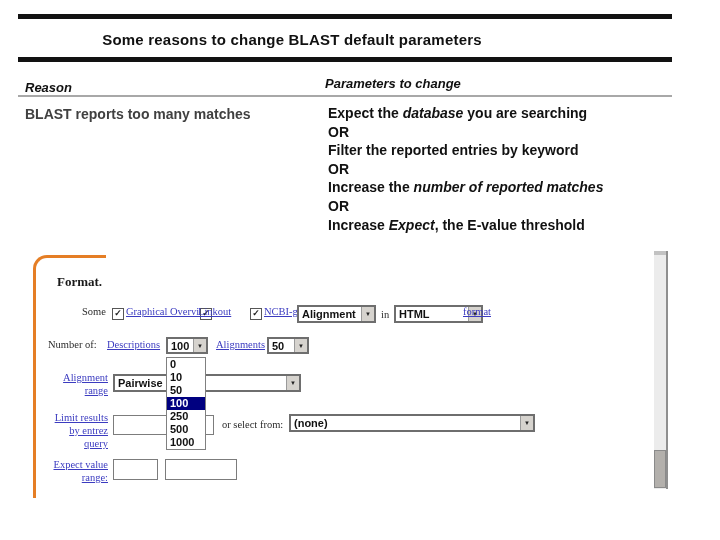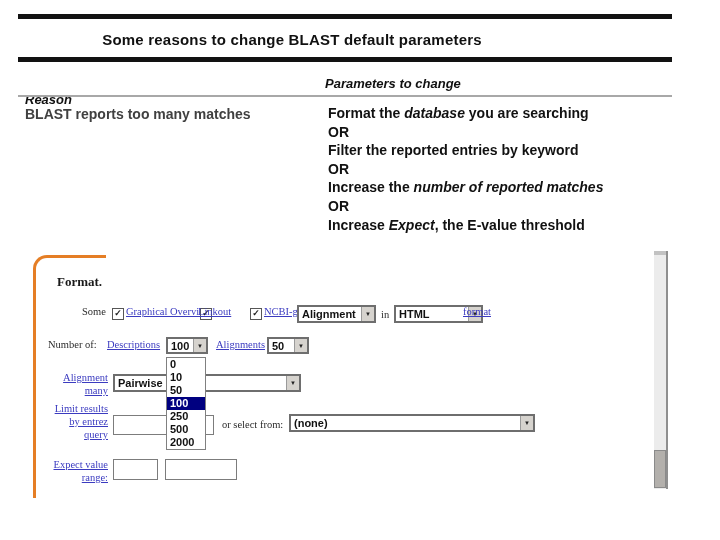--- a/index.html
+++ b/index.html
@@ -37,27 +37,27 @@
 </style>
 </head>
 <body>
 
 <div class="screen">
 
   <div class="abs rule-thick" style="top:14px"></div>
   <div class="abs slide-title">Some reasons to change BLAST default parameters</div>
   <div class="abs rule-thick" style="top:57px"></div>
 
-  <div class="abs col-head" style="left:25px;top:92px">Reason</div>
+  <div class="abs col-head" style="left:25px;top:80px">Reason</div>
   <div class="abs col-head" style="left:325px;top:76px">Parameters to change</div>
   <div class="abs rule-thin" style="top:95px"></div>
 
   <div class="abs reason-red">BLAST reports too many matches</div>
   <div class="abs param-col">
-    <div class="param-line"><span>Format the </span><em>database</em><span> you are searching</span></div>
+    <div class="param-line"><span>Expect the </span><em>database</em><span> you are searching</span></div>
     <div class="param-line"><span>OR</span><em></em><span></span></div>
     <div class="param-line"><span>Filter the reported entries by keyword</span><em></em><span></span></div>
     <div class="param-line"><span>OR</span><em></em><span></span></div>
     <div class="param-line"><span>Increase the </span><em>number of reported matches</em><span></span></div>
     <div class="param-line"><span>OR</span><em></em><span></span></div>
     <div class="param-line"><span>Increase </span><em>Expect</em><span>, the E-value threshold</span></div>
   </div>
 
   <div class="abs orange-corner"></div>
   <div class="abs format-title">Format.</div>
@@ -95,30 +95,30 @@
   <div class="abs flink" style="left:216px;top:339px">Alignments</div>
   <div class="abs sel-box" style="left:267px;top:337px;width:42px;height:17px">
     <span class="sel-val">50</span>
     <span class="dd-btn">
         <span>▼</span>
       </span>
   </div>
 
   <div class="abs flink flink-block" style="left:45px;top:371px;width:63px">
     <div>Alignment</div>
-    <div>many</div>
+    <div>range</div>
   </div>
   <div class="abs sel-box" style="left:113px;top:374px;width:188px;height:18px">
     <span class="sel-val">Pairwise</span>
     <span class="dd-btn">
         <span>▼</span>
       </span>
   </div>
 
-  <div class="abs flink flink-block" style="left:40px;top:402px;width:68px">
+  <div class="abs flink flink-block" style="left:40px;top:411px;width:68px">
     <div>Limit results</div>
     <div>by entrez</div>
     <div>query</div>
   </div>
   <input class="abs tinput" style="left: 113px; top: 415px; width: 101px; height: 20px;" value="">
   <div class="abs flabel" style="left:222px;top:419px">or select from:</div>
   <div class="abs sel-box" style="left:289px;top:414px;width:246px;height:18px">
     <span class="sel-val">(none)</span>
     <span class="dd-btn">
         <span>▼</span>
@@ -132,20 +132,20 @@
   <input class="abs tinput" style="left: 113px; top: 459px; width: 45px; height: 21px;" value="">
   <input class="abs tinput" style="left: 165px; top: 459px; width: 72px; height: 21px;" value="">
 
   <div class="abs listbox">
     <div class="lb-opt">0</div>
     <div class="lb-opt">10</div>
     <div class="lb-opt">50</div>
     <div class="lb-opt sel">100</div>
     <div class="lb-opt">250</div>
     <div class="lb-opt">500</div>
-    <div class="lb-opt">2000</div>
+    <div class="lb-opt">1000</div>
   </div>
 
   <div class="abs sb-track"></div>
   <div class="abs sb-cap"></div>
   <div class="abs sb-thumb"></div>
 
 </div>
 
 </body></html>

